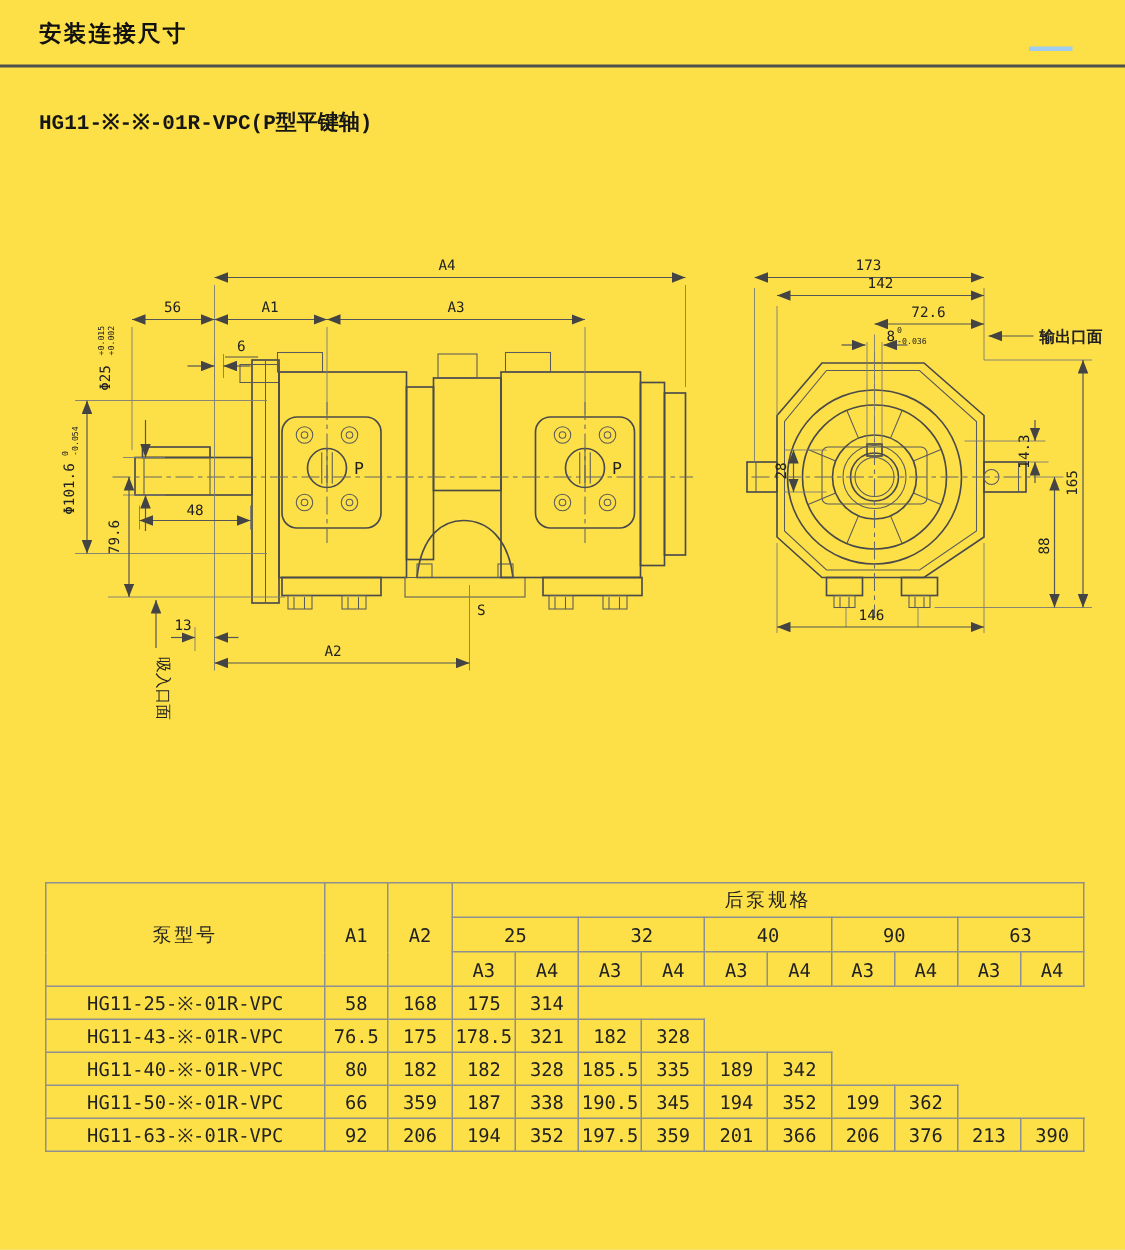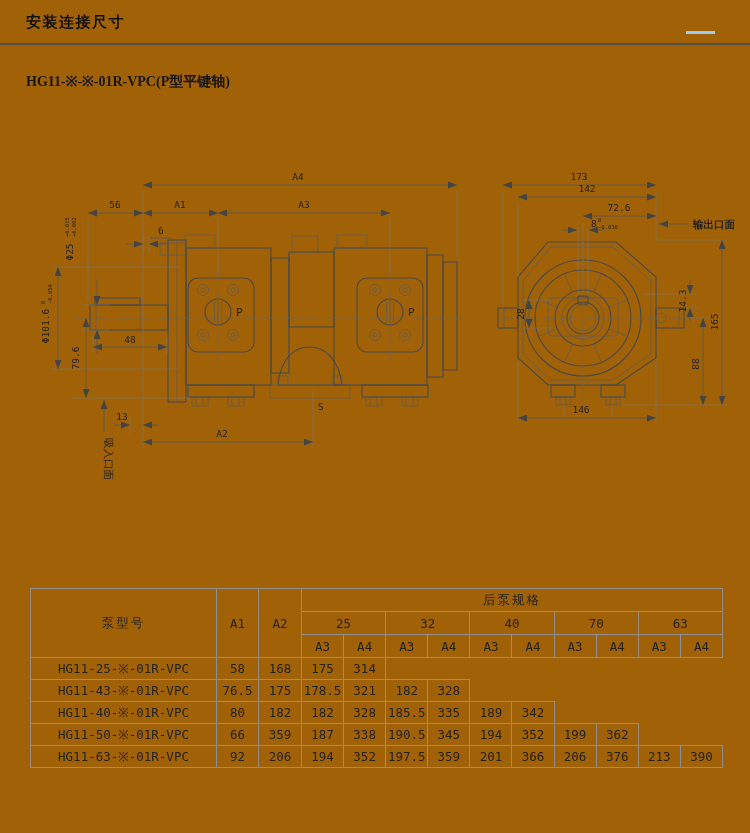--- a/index.html
+++ b/index.html
@@ -1,21 +1,21 @@
 <!DOCTYPE html>
 <html><head>
 <meta charset="utf-8">
 <style>
   html,body{margin:0;padding:0;}
   body{background:#e8e8e8;font-family:"DejaVu Sans","Liberation Sans",sans-serif;}
-  .page{position:relative;width:750px;height:833px;background:#a16207;margin:0 auto;overflow:hidden;color:#1d1d1d;}
+  .page{position:relative;width:750px;height:833px;background:#fde047;margin:0 auto;overflow:hidden;color:#1d1d1d;}
   .title{position:absolute;left:26px;top:13px;font-size:15px;font-weight:bold;letter-spacing:1.5px;color:#111;}
   .rule{position:absolute;left:0;top:43px;width:750px;height:2px;background:#4f4f4f;}
   .bluedash{position:absolute;left:686px;top:31px;width:29px;height:3px;background:#9fcdf0;}
-  .subtitle{position:absolute;left:26px;top:71px;font-size:14px;font-weight:bold;font-family:Liberation Serif, serif;color:#161616;}
+  .subtitle{position:absolute;left:26px;top:71px;font-size:14px;font-weight:bold;font-family:Liberation Mono, monospace;color:#161616;}
   svg{position:absolute;}
   svg text{font-family:"DejaVu Sans Mono","Liberation Mono",monospace;fill:#222;}
   .body-line{stroke:#4a4a4a;stroke-width:1.1;fill:none;}
   .thin-line{stroke:#5a5a5a;stroke-width:0.7;fill:none;}
   .dim-line{stroke:#555;stroke-width:0.8;fill:none;}
   .ext-line{stroke:#7a7a7a;stroke-width:0.6;fill:none;}
   .center-line{stroke:#666;stroke-width:0.7;fill:none;stroke-dasharray:12 3 3 3;}
   .dim-text{font-size:9.5px;}
   .tol-text{font-size:5.5px;}
   .p-text{font-size:11px;}
@@ -290,21 +290,21 @@
         <tr>
           <th class="cjk" rowspan="3">泵型号</th>
           <th rowspan="3">A1</th>
           <th rowspan="3">A2</th>
           <th class="cjk" colspan="10">后泵规格</th>
         </tr>
         <tr>
           <th colspan="2">25</th>
           <th colspan="2">32</th>
           <th colspan="2">40</th>
-          <th colspan="2">70</th>
+          <th colspan="2">90</th>
           <th colspan="2">63</th>
         </tr>
         <tr>
           <th>A3</th>
           <th>A4</th>
           <th>A3</th>
           <th>A4</th>
           <th>A3</th>
           <th>A4</th>
           <th>A3</th>

